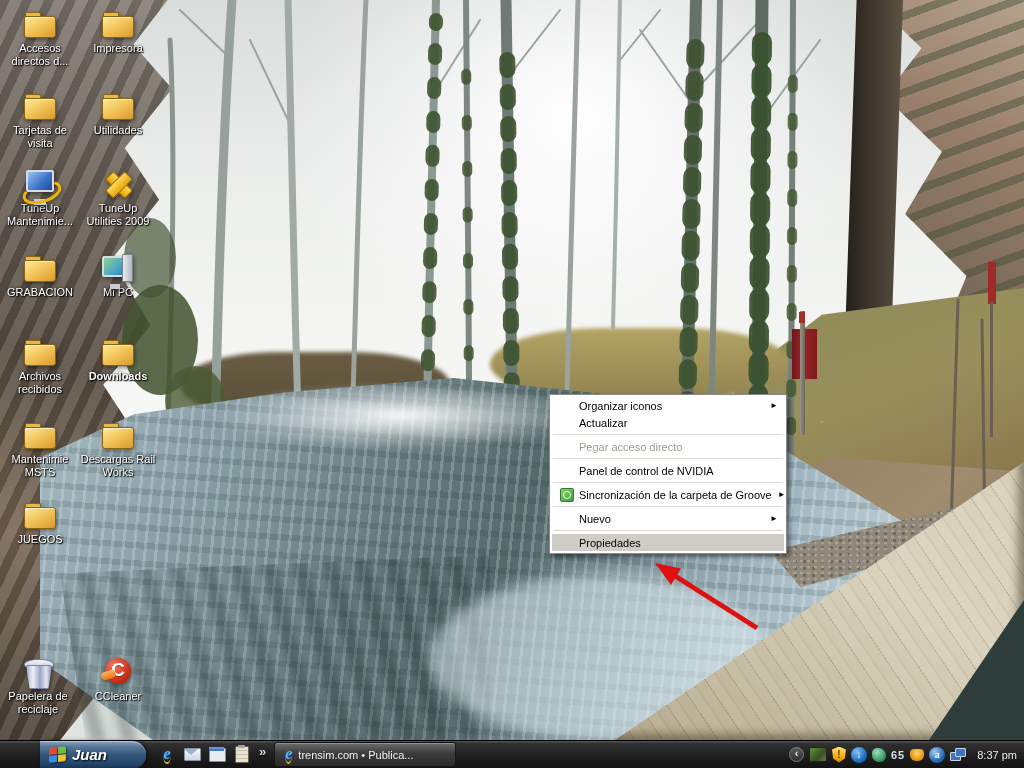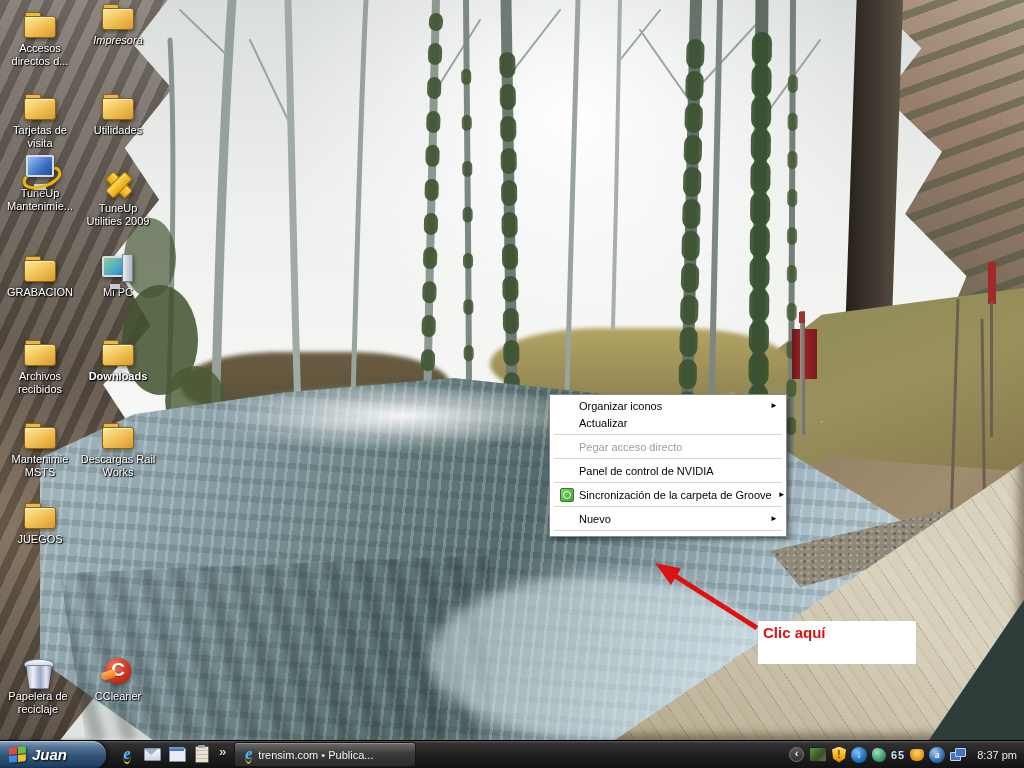--- a/index.html
+++ b/index.html
@@ -97,21 +97,21 @@
   .sep{height:1px;background:#d8d8d0;margin:3px 2px;box-shadow:0 1px 0 #fff;}
   .gicon{width:12px;height:12px;border:1px solid #2c7f2c;border-radius:2px;position:relative;
         background:linear-gradient(135deg,#8fd060,#3f9f3f);}
   .gicon::after{content:"";position:absolute;left:2px;top:2px;width:6px;height:6px;border:1.5px solid #e8ffe8;border-radius:50%;}
   
   .anno{position:absolute;inset:0;z-index:30;pointer-events:none;color:var(--anno,#dd1111);}
   .callout{position:absolute;left:758px;top:621px;width:158px;height:43px;background:#fff;
            font-weight:bold;font-size:15px;padding:3px 0 0 5px;box-sizing:border-box;}
   
   .taskbar{position:absolute;left:0;top:740px;width:1024px;height:28px;display:flex;align-items:center;
-      background:linear-gradient(#555 0%,#303030 10%,#1f1f1f 55%,#121212 100%);border-top:1px solid #000;box-sizing:border-box;z-index:40;}
+      background:linear-gradient(#555 0%,#303030 10%,#1f1f1f 55%,#121212 100%);border-top:1px solid #000;box-sizing:border-box;z-index:40;padding-left:40px;}
   .start{width:106px;height:28px;display:flex;align-items:center;gap:6px;padding-left:9px;box-sizing:border-box;cursor:pointer;
       border-radius:0 14px 14px 0;
       background:linear-gradient(#8fa9c4 0%,#5b7a9c 18%,#35567a 50%,#24456a 82%,#16304e 100%);
       box-shadow:inset 0 1px 0 rgba(255,255,255,.35),2px 0 4px rgba(0,0,0,.55);}
   .winflag{width:17px;height:15px;flex:none;transform:skewY(-6deg);border-radius:2px;
       background-image:linear-gradient(#e24a3b,#e24a3b),linear-gradient(#6fbe44,#6fbe44),
                        linear-gradient(#3b8de0,#3b8de0),linear-gradient(#f2c231,#f2c231);
       background-size:8px 7px;background-position:0 0,9px 0,0 8px,9px 8px;background-repeat:no-repeat;
       filter:drop-shadow(1px 1px 1px rgba(0,0,0,.6));}
   .start-txt{color:#fff;font-style:italic;font-weight:bold;font-size:15px;text-shadow:1px 1px 2px #000;}
@@ -210,33 +210,33 @@
       <div class="bgpart post1-tip"></div>
       <div class="bgpart post2-sign"></div>
       <div class="bgpart post2"></div>
     </div>
 
     <div id="icons-root">
         <div class="desk-icon" style="left: 2px; top: 8px;">
           <div class="ic ic-folder"></div>
           <div class="lbl">Accesos directos d...</div>
         </div>
-        <div class="desk-icon" style="left: 80px; top: 0; font-style: italic;">
+        <div class="desk-icon" style="left: 80px; top: 8px;">
           <div class="ic ic-folder"></div>
           <div class="lbl">Impresora</div>
         </div>
         <div class="desk-icon" style="left: 2px; top: 90px;">
           <div class="ic ic-folder"></div>
           <div class="lbl">Tarjetas de visita</div>
         </div>
         <div class="desk-icon" style="left: 80px; top: 90px;">
           <div class="ic ic-folder"></div>
           <div class="lbl">Utilidades</div>
         </div>
-        <div class="desk-icon" style="left: 2px; top: 153px;">
+        <div class="desk-icon" style="left: 2px; top: 168px;">
           <div class="ic ic-tuneup-monitor"></div>
           <div class="lbl">TuneUp Mantenimie...</div>
         </div>
         <div class="desk-icon" style="left: 80px; top: 168px;">
           <div class="ic ic-tuneup"></div>
           <div class="lbl">TuneUp Utilities 2009</div>
         </div>
         <div class="desk-icon" style="left: 2px; top: 252px;">
           <div class="ic ic-folder"></div>
           <div class="lbl">GRABACION</div>
@@ -308,30 +308,32 @@
           <span class="txt">Sincronización de la carpeta de Groove</span>
           <span class="arr">►</span>
         </div>
         <div class="sep"></div>
         <div class="mi">
           <span class="gut"></span>
           <span class="txt">Nuevo</span>
           <span class="arr">►</span>
         </div>
         <div class="sep"></div>
+        <div class="mi hl">
+          <span class="gut"></span>
+          <span class="txt">Propiedades</span>
+          <span class="arr"></span>
+        </div>
       </div>
 
     <div class="anno">
       <svg width="1024" height="740" viewBox="0 0 1024 740">
         <line x1="757" y1="628" x2="672" y2="574" stroke="currentColor" stroke-width="5"></line>
         <polygon points="655,563 681,568.5 671,585" fill="currentColor"></polygon>
       </svg>
-      <div class="callout">
-        <span>Clic aquí</span>
-      </div>
     </div>
   </div>
 
   <div class="taskbar">
     <div class="start">
       <span class="winflag"></span>
       <span class="start-txt">Juan</span>
     </div>
     <div class="ql" id="ql">
         <span class="qli">

